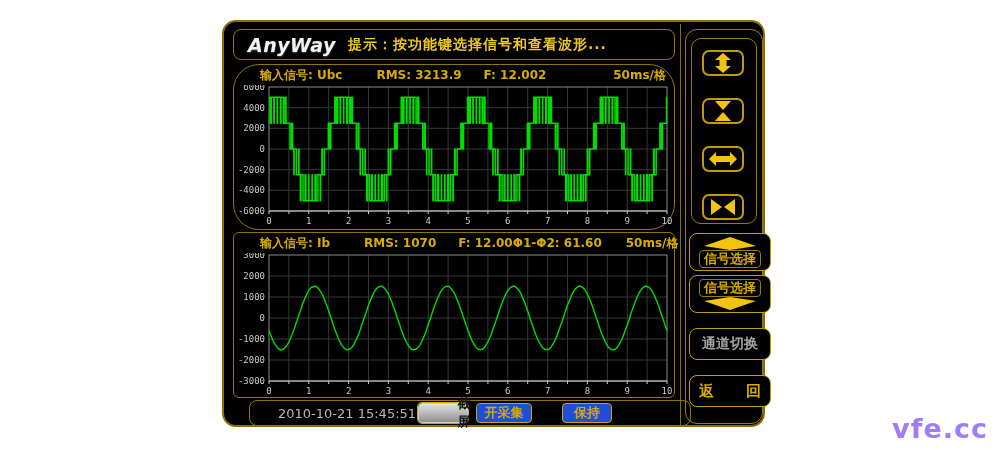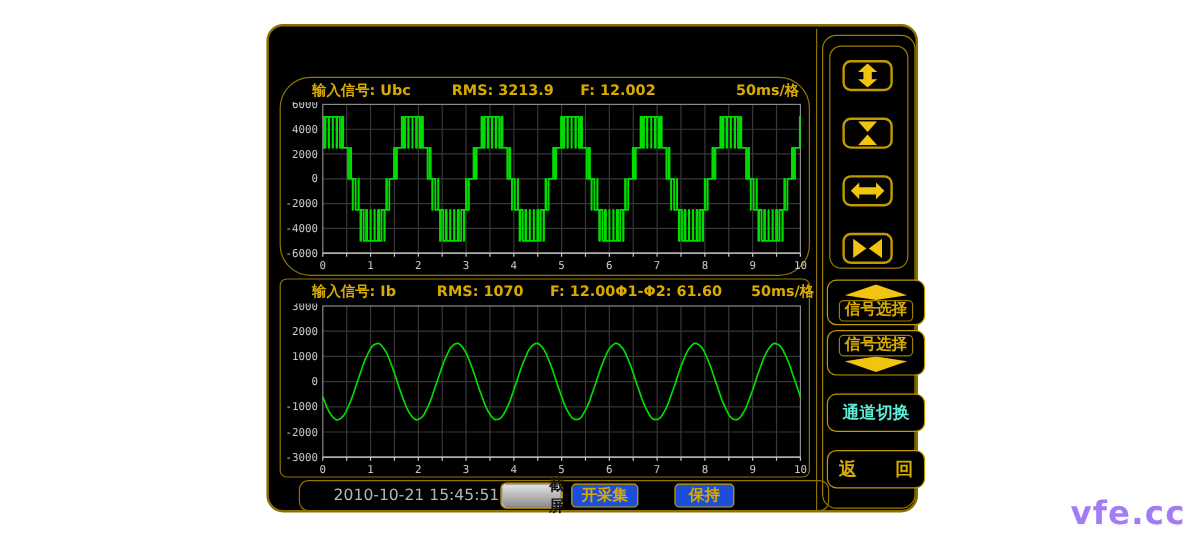--- a/index.html
+++ b/index.html
@@ -36,32 +36,36 @@
   .btn-hold{left:312px;width:50px;}
   .divider-v{position:absolute;left:456px;top:2px;height:401px;width:0;border-left:1px solid #8a6f00;}
   .side-column{position:absolute;left:461px;top:7px;width:78px;height:395px;border:1px solid #9a7d00;border-radius:12px;box-sizing:border-box;}
   .zoom-group{position:absolute;left:5px;top:8px;width:66px;height:186px;border:1px solid #9a7d00;border-radius:10px;box-sizing:border-box;}
   .zoom-btn{position:absolute;left:10px;width:42px;height:26px;border:2px solid #c19a00;border-radius:7px;
     display:flex;align-items:center;justify-content:center;background:#030303;box-sizing:border-box;}
   .side-btn{position:absolute;left:3px;width:82px;border:1px solid #c19a00;border-radius:8px;box-sizing:border-box;
     display:flex;flex-direction:column;align-items:center;justify-content:center;background:#000;}
   .sel-text{border:1px solid #9a7d00;border-radius:4px;color:#d9ab00;font-size:13px;font-weight:bold;
     padding:0 4px;line-height:16px;white-space:nowrap;}
-  .chan-btn{top:298px;height:32px;color:#5eead4;font-size:14px;font-weight:bold;}
+  .chan-btn{top:298px;height:32px;color:#a3a3a3;font-size:14px;font-weight:bold;}
   .back-btn{top:345px;height:32px;flex-direction:row;justify-content:space-between;padding:0 9px;
     color:#d9ab00;font-size:15px;font-weight:bold;}
   .watermark{position:absolute;right:12px;bottom:6px;font-size:27px;font-weight:bold;color:#8b5cf6;
     letter-spacing:1px;text-shadow:0 1px 0 #f5f5f5;opacity:.8;}
   .gold-fill{fill:#f1c40f;}
 </style>
 </head>
 <body>
 
 <div class="device">
 
+  <div class="gold-box header-box">
+    <span class="logo">AnyWay</span>
+    <span class="hint">提示：按功能键选择信号和查看波形...</span>
+  </div>
 
   <div class="gold-box panel panel1">
     <div class="info-row">
       <span class="sig">输入信号: Ubc</span>
       <span class="rms">RMS: 3213.9</span>
       <span class="frq">F: 12.002</span>
       <span class="sp"></span>
       <span class="tb">50ms/格</span>
     </div>
     <svg class="chart" width="442" height="144">

